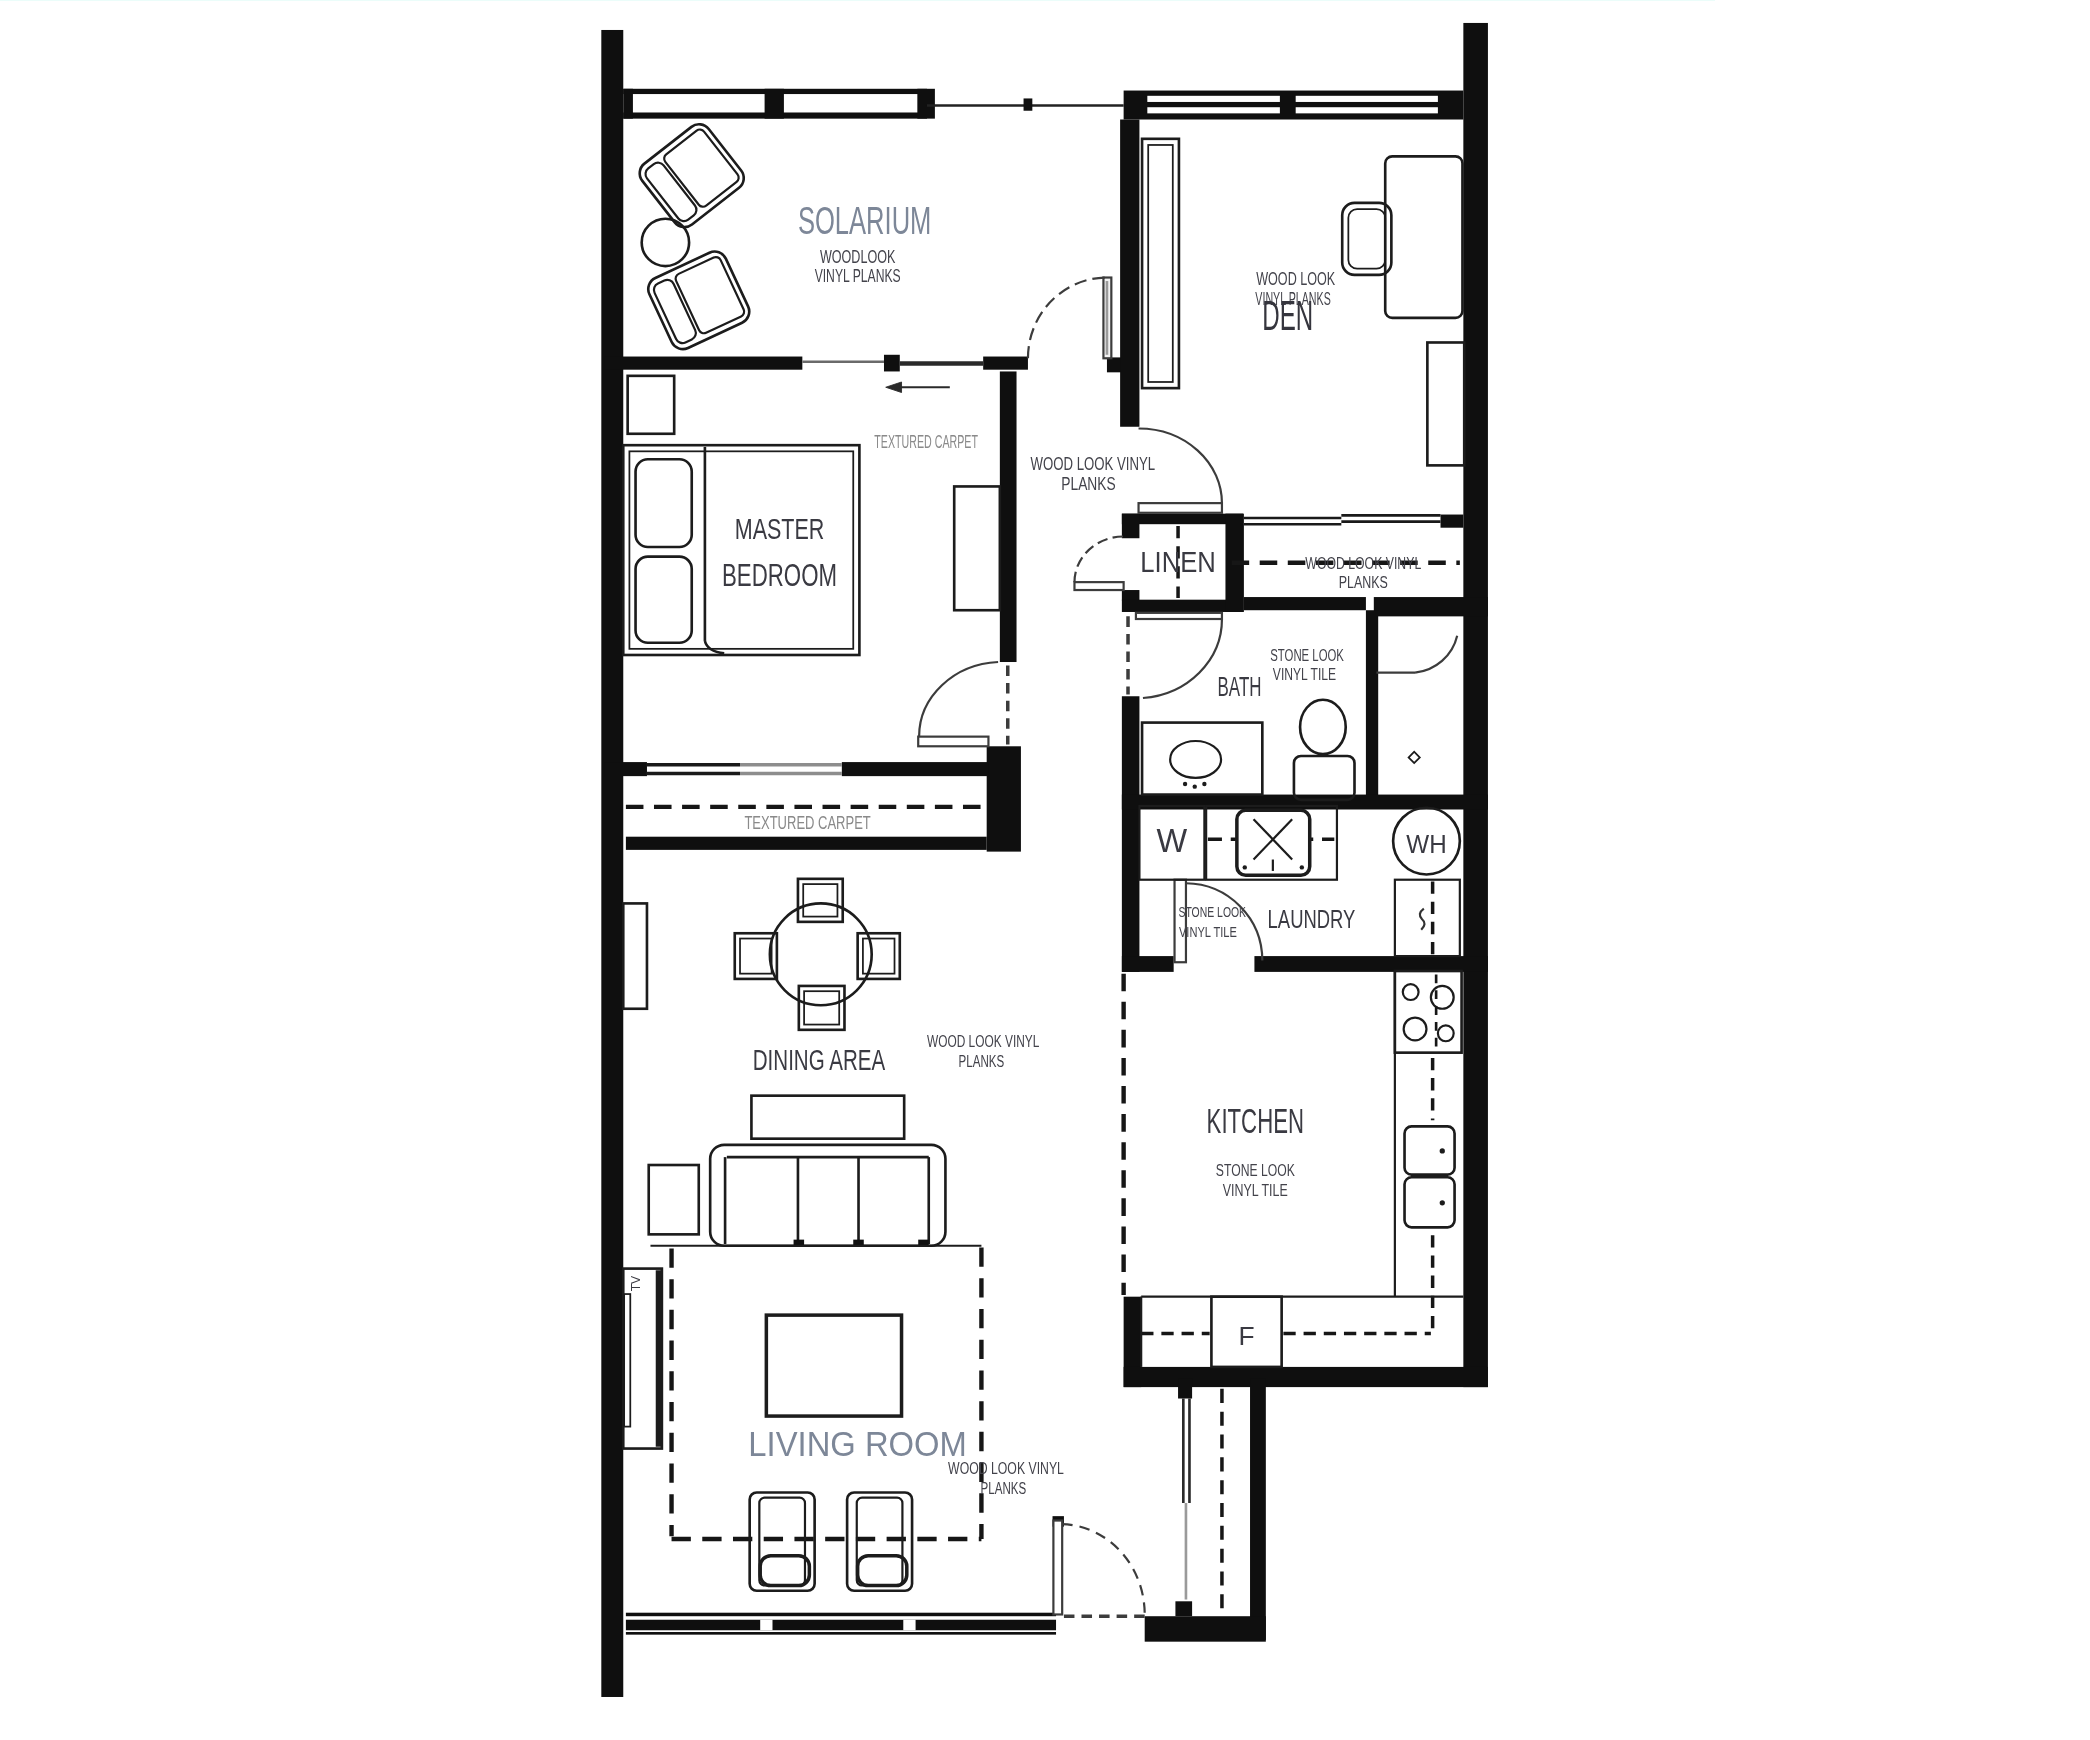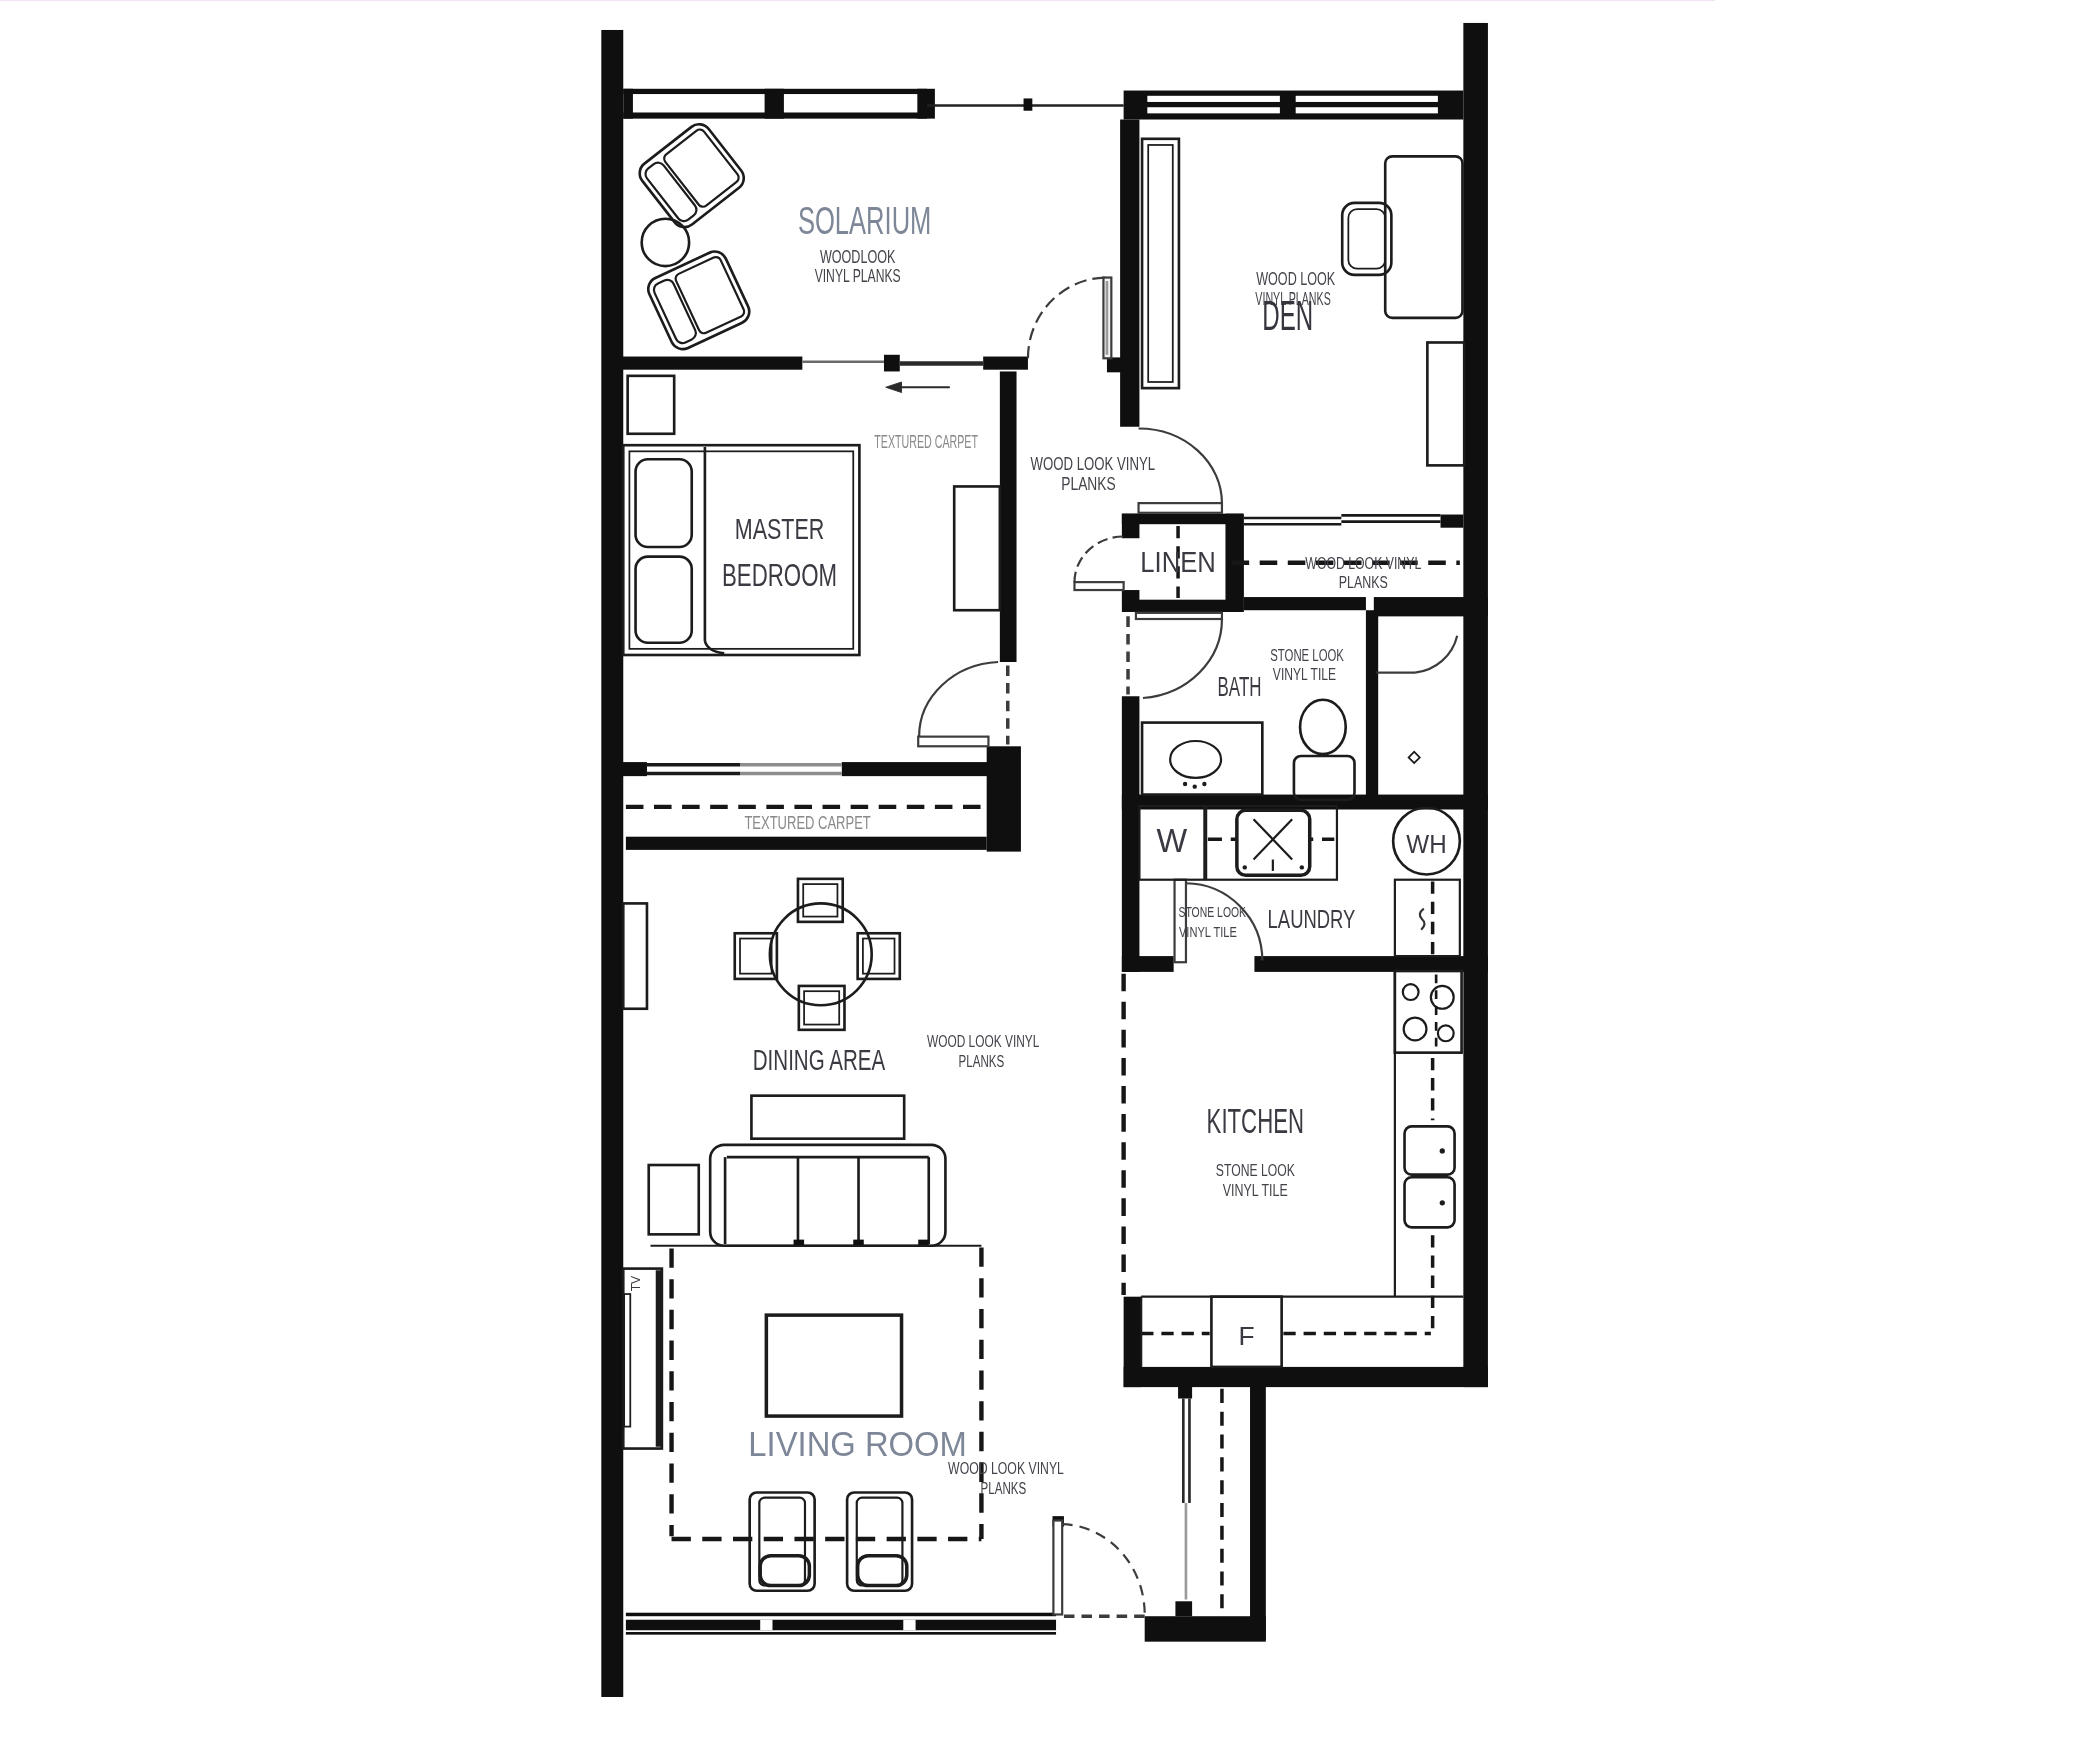--- a/index.html
+++ b/index.html
@@ -1,16 +1,16 @@
 <!DOCTYPE html>
 <html style="font-size:14px"><head>
 <meta charset="utf-8">
 <style>
   html,body{margin:0;padding:0;background:#ffffff;}
-  .stage{position:relative;width:1715px;height:1741px;background:#a21caf;overflow:hidden;text-align:center;}
+  .stage{position:relative;width:1715px;height:1741px;background:#5eead4;overflow:hidden;text-align:center;}
   text{font-family:"Liberation Sans", sans-serif;}
 </style>
 </head>
 <body>
 <div class="stage">
 <svg width="2091" height="1741" viewBox="0 0 2382 1983">
 <rect x="0" y="0" width="2382" height="1983" fill="#ffffff"></rect>
 
 <g fill="#0f0f0f" stroke="none">
 

